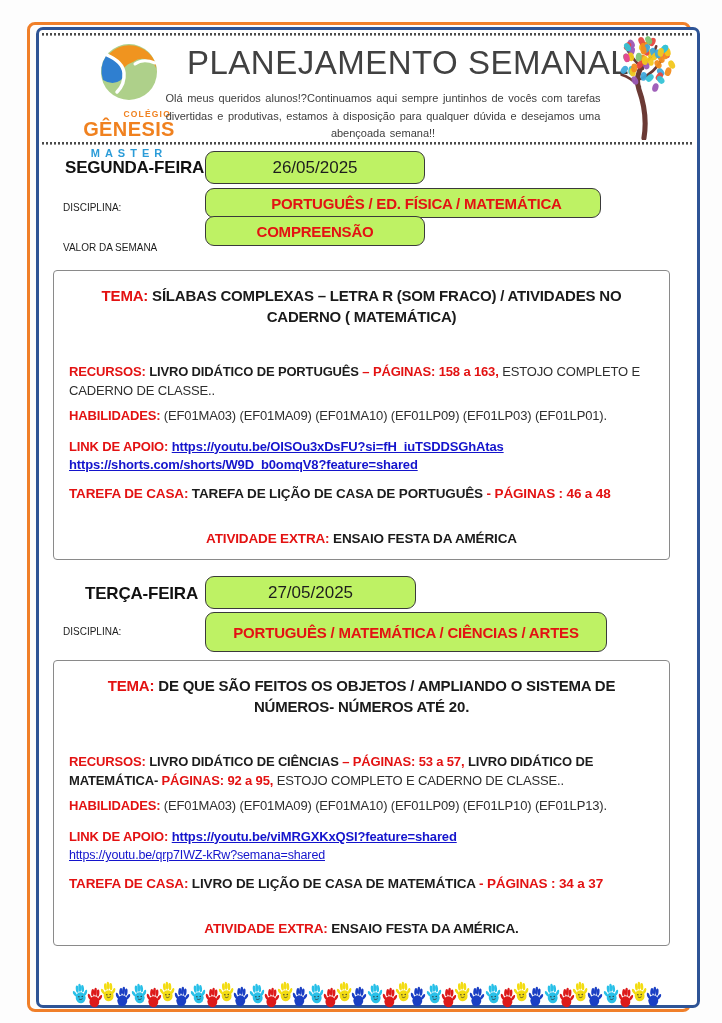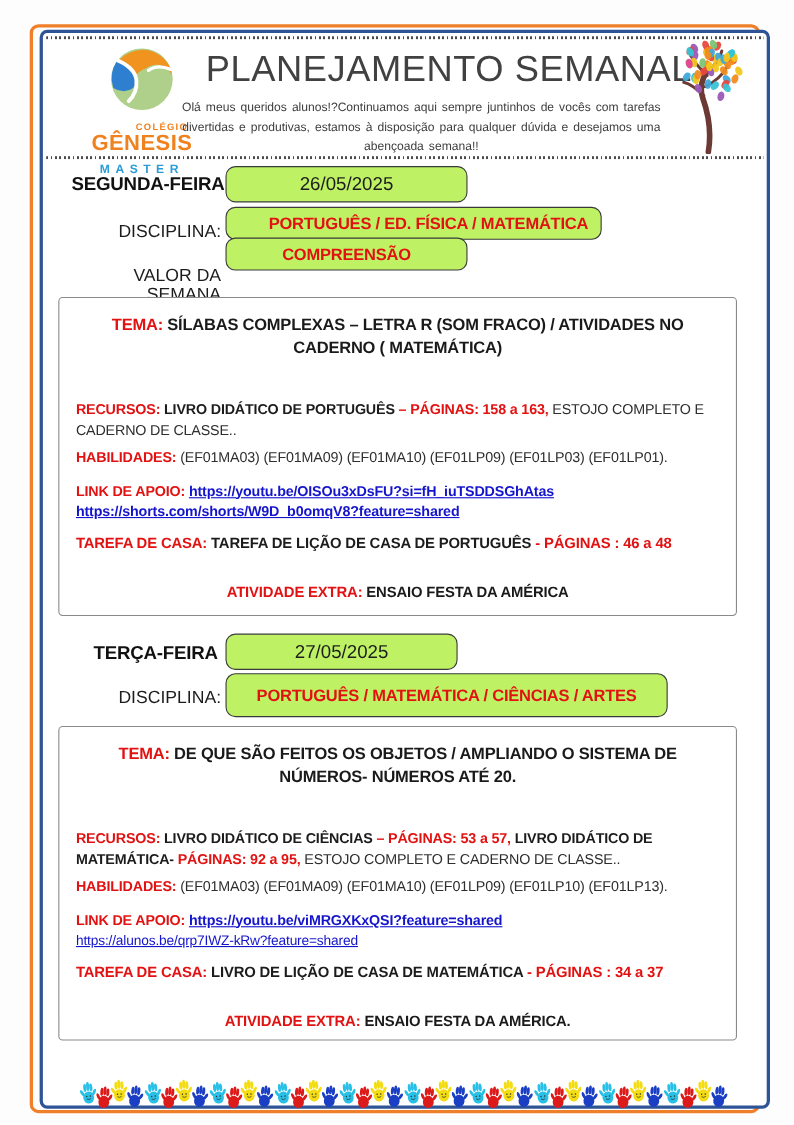--- a/index.html
+++ b/index.html
@@ -33,26 +33,26 @@
   .subtitle { position:absolute; left:116px; top:60px; width:456px; text-align:center;
               font-size:11px; color:#3d3d3d; line-height:1.6; word-spacing:1.5px; }
   .tree { position:absolute; left:558px; top:4px; width:98px; height:106px; }
 
   
   .day-name { position:absolute; font-size:17px; font-weight:700; color:#111; letter-spacing:-0.2px; }
   .field-box { position:absolute; border:1.6px solid #3a3a3a; border-radius:9px; background:#bef264;
                display:flex; align-items:center; justify-content:center; }
   .date-text { font-size:17px; color:#1d1d1d; }
   .red-box-text { font-size:15px; font-weight:700; color:#e31212; letter-spacing:-0.2px; white-space:nowrap; }
-  .side-label { position:absolute; font-size:16px; color:#1c1c1c; width:138px; text-align:right; }
+  .side-label { position:absolute; font-size:10px; color:#1c1c1c; width:138px; }
 
   #day1-name { left:26px; top:128px; }
   #day1-date { left:166px; top:121px; width:220px; height:33px; }
   #day1-disc-label { left:24px; top:172px; }
-  #day1-disc-box { left:166px; top:158px; width:342px; height:30px;padding-left:27px; }
+  #day1-disc-box { left:166px; top:158px; width:396px; height:30px;padding-left:27px; }
   #day1-valor-label { left:24px; top:212px; }
   #day1-valor-box { left:166px; top:186px; width:220px; height:30px; }
 
   #day2-name { left:46px; top:554px; }
   #day2-date { left:166px; top:546px; width:211px; height:33px; }
   #day2-disc-label { left:24px; top:596px; }
   #day2-disc-box { left:166px; top:582px; width:402px; height:40px; }
 
   
   .content-box { position:absolute; left:14px; width:617px; border:1.2px solid #8a8a8a;
@@ -212,21 +212,21 @@
       <div class="tema">
         <span class="row-label">TEMA:</span><span> DE QUE SÃO FEITOS OS OBJETOS / AMPLIANDO O SISTEMA DE NÚMEROS- NÚMEROS ATÉ 20.</span>
       </div>
       <div class="row r-recursos">
         <span class="row-label">RECURSOS:</span><span><span class="seg-black"> LIVRO DIDÁTICO DE CIÊNCIAS </span><span class="seg-red">– PÁGINAS: 53 a 57, </span><span class="seg-black">LIVRO DIDÁTICO DE MATEMÁTICA- </span><span class="seg-red">PÁGINAS: 92 a 95, </span><span class="seg-gray">ESTOJO COMPLETO E CADERNO DE CLASSE..</span></span>
       </div>
       <div class="row r-habilidades">
         <span class="row-label">HABILIDADES:</span><span class="seg-gray"> (EF01MA03) (EF01MA09) (EF01MA10) (EF01LP09) (EF01LP10) (EF01LP13).</span>
       </div>
       <div class="row r-links">
-        <span class="row-label">LINK DE APOIO: </span><span><span class="seg-link">https://youtu.be/viMRGXKxQSI?feature=shared</span><br><span class="seg-link2">https://alunos.be/qrp7IWZ-kRw?feature=shared</span></span>
+        <span class="row-label">LINK DE APOIO: </span><span><span class="seg-link">https://youtu.be/viMRGXKxQSI?feature=shared</span><br><span class="seg-link2">https://youtu.be/qrp7IWZ-kRw?semana=shared</span></span>
       </div>
       <div class="row r-tarefa">
         <span class="row-label">TAREFA DE CASA: </span><span><span class="seg-black"> LIVRO DE LIÇÃO DE CASA DE MATEMÁTICA </span><span class="seg-red"> - PÁGINAS : 34 a 37</span></span>
       </div>
       <div class="row r-extra">
         <span class="row-label">ATIVIDADE EXTRA: </span><span class="extra-text"> ENSAIO FESTA DA AMÉRICA.</span>
       </div>
     </div>
 
     <div class="hands-row" id="hands-row">

